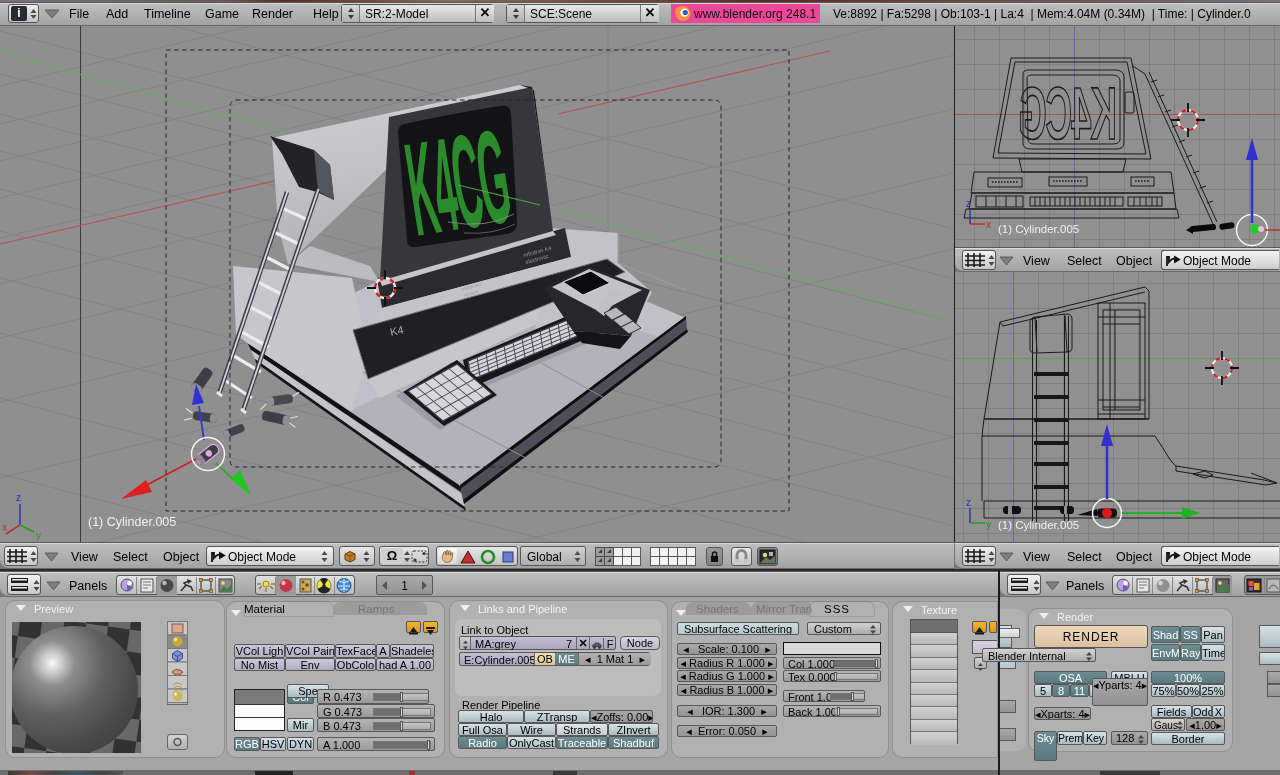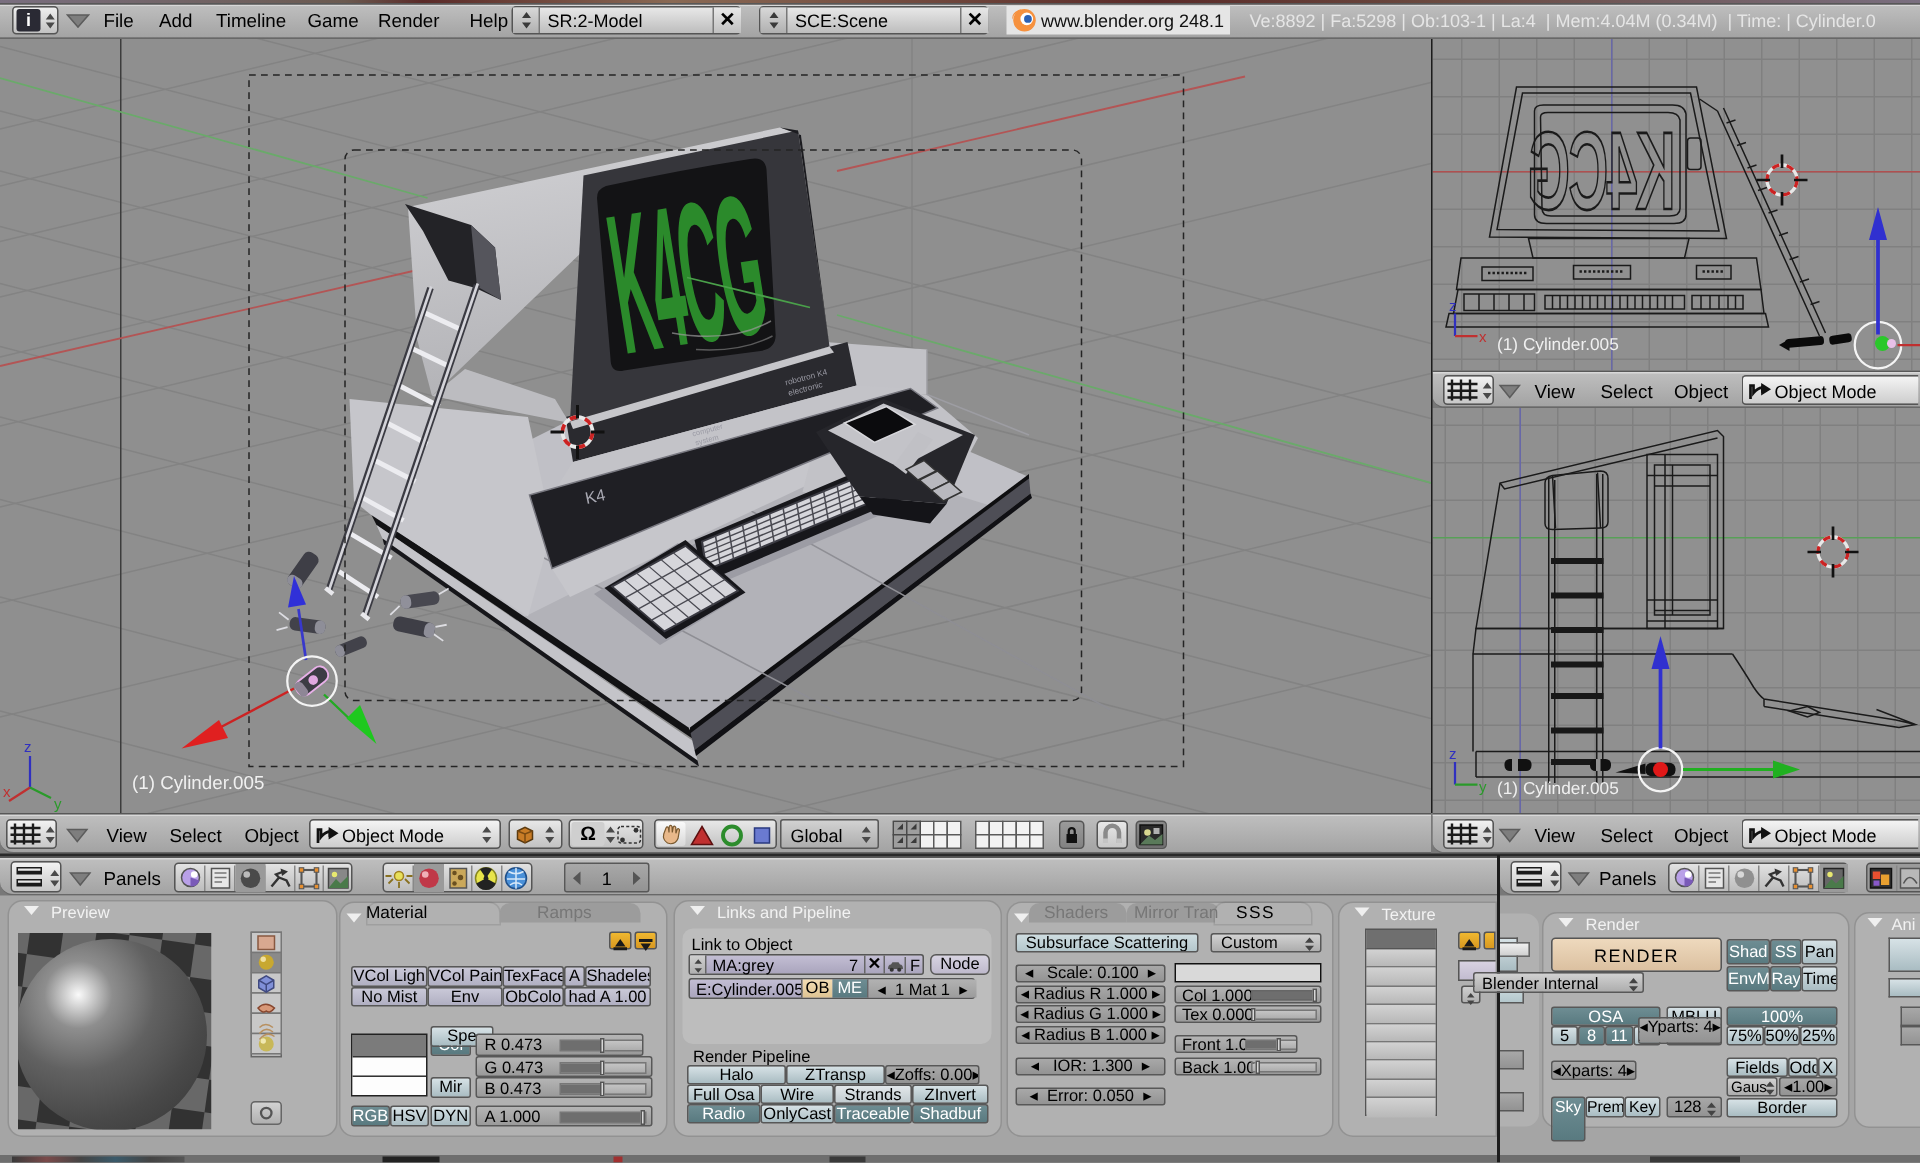--- a/index.html
+++ b/index.html
@@ -46,30 +46,30 @@
    <div class="abs" style="left:23px;top:2px;font-size:12px">SR:2-Model</div>
    <div class="abs" style="left:133px;top:0;width:19px;height:17px;border-left:1px solid #777;background:linear-gradient(#e8e8e8,#c0c0c0);font-weight:bold;font-size:13px;text-align:center;line-height:16px">✕</div>
  </div>
  <div class="abs" style="left:506px;top:4px;width:153px;height:19px;border:1px solid #555;border-radius:3px;background:linear-gradient(#e8e8e8,#bdbdbd)">
    <div class="abs" style="left:0;top:0;width:18px;height:17px;border-right:1px solid #777;background:linear-gradient(#d8d8d8,#b0b0b0)"><svg width="18" height="17">
             <path d="M9 3 L12 7 L6 7 Z M9 14 L12 10 L6 10 Z" fill="#3a3a3a"></path>
           </svg></div>
    <div class="abs" style="left:23px;top:2px;font-size:12px">SCE:Scene</div>
    <div class="abs" style="left:133px;top:0;width:19px;height:17px;border-left:1px solid #777;background:linear-gradient(#e8e8e8,#c0c0c0);font-weight:bold;font-size:13px;text-align:center;line-height:16px">✕</div>
  </div>
- <div class="abs" style="left:671px;top:4px;width:149px;height:19px;background:#e5e5e5">
+ <div class="abs" style="left:671px;top:4px;width:149px;height:19px;background:#ec4899">
    <svg class="abs" style="left:2px;top:0" width="20" height="19">
      <circle cx="10" cy="9.5" r="7.5" fill="#f6913e"></circle>
      <circle cx="11.5" cy="8.6" r="4.2" fill="#fff"></circle>
      <circle cx="12.3" cy="8.6" r="2.6" fill="#2d62b5"></circle>
      <path d="M2 9 Q1 4 8 2 L3 6 Z" fill="#f6913e"></path>
    </svg>
    <div class="abs" style="left:23px;top:3px;font-size:12px;color:#111;white-space:nowrap">www.blender.org 248.1</div>
  </div>
- <div class="abs" style="left:833px;top:7px;font-size:12px;color:#e5e5e5">Ve:8892 | Fa:5298 | Ob:103-1 | La:4&nbsp; | Mem:4.04M (0.34M)&nbsp; | Time: | Cylinder.0</div>
+ <div class="abs" style="left:833px;top:7px;font-size:12px;color:#000000">Ve:8892 | Fa:5298 | Ob:103-1 | La:4&nbsp; | Mem:4.04M (0.34M)&nbsp; | Time: | Cylinder.0</div>
 </div>
 
 <div class="abs vpbg" style="left:0;top:26px;width:954px;height:516px" id="main3d">
 <svg width="954" height="516" style="position:absolute;left:0;top:0">
  <defs>
   <linearGradient id="rearbox" x1="0" y1="0" x2="0.25" y2="1">
    <stop offset="0" stop-color="#d3d3d6"></stop>
             <stop offset="1" stop-color="#b2b2b6"></stop>
   </linearGradient>
  </defs>
@@ -990,21 +990,21 @@
 <div class="btn btnon" style="left:1052px;top:684px;width:18px;height:13px;line-height:12px">8</div>
 <div class="btn btnon" style="left:1070px;top:684px;width:19px;height:13px;line-height:12px">11</div>
 <div class="btn" style="left:1089px;top:684px;width:18px;height:13px;line-height:12px">16</div>
 <div class="btn" style="left:1111px;top:671px;width:37px;height:13px;line-height:12px">MBLU</div>
 <div class="num" style="left:1111px;top:684px;width:37px;height:13px;line-height:12px">f: 0.50</div>
 <div class="btn btnon" style="left:1151px;top:671px;width:74px;height:13px;line-height:12px">100%</div>
 <div class="btn" style="left:1151px;top:684px;width:25px;height:13px;line-height:12px">75%</div>
 <div class="btn" style="left:1176px;top:684px;width:24px;height:13px;line-height:12px">50%</div>
 <div class="btn" style="left:1200px;top:684px;width:25px;height:13px;line-height:12px">25%</div>
 <div class="num" style="left:1034px;top:707px;width:57px;height:13px;line-height:12px">◂Xparts: 4▸</div>
-<div class="num" style="left:1092px;top:678px;width:56px;height:18px;line-height:12px">◂Yparts: 4▸</div>
+<div class="num" style="left:1092px;top:678px;width:56px;height:28px;line-height:12px">◂Yparts: 4▸</div>
 <div class="btn" style="left:1151px;top:705px;width:41px;height:13px;line-height:12px">Fields</div>
 <div class="btn" style="left:1192px;top:705px;width:20px;height:13px;line-height:12px">Odd</div>
 <div class="btn" style="left:1212px;top:705px;width:13px;height:13px;line-height:12px">X</div>
 <div class="ddown" style="left:1151px;top:718px;width:34px;height:13px;font-size:10px">
       <span style="position:absolute;left:2px;top:1px">Gaus</span>
       <svg class="abs" style="right:0;top:1px" width="8" height="11">
         <path d="M4 1 L7 4.5 L1 4.5 Z M4 10 L7 6.5 L1 6.5 Z" fill="#444"></path>
       </svg>
     </div>
 <div class="num" style="left:1186px;top:718px;width:39px;height:13px;line-height:12px">◂1.00▸</div>
@@ -1012,20 +1012,17 @@
 <div class="btn" style="left:1057px;top:731px;width:26px;height:14px;line-height:13px;font-size:10.5px">Prem</div>
 <div class="btn" style="left:1083px;top:731px;width:24px;height:14px;line-height:13px;font-size:10.5px">Key</div>
 <div class="num" style="left:1111px;top:731px;width:37px;height:14px;line-height:13px">
       <span style="position:absolute;left:4px">128</span>
       <svg class="abs" style="right:2px;top:2px" width="8" height="11">
         <path d="M4 1 L7 4.5 L1 4.5 Z M4 10 L7 6.5 L1 6.5 Z" fill="#444"></path>
       </svg>
     </div>
 <div class="btn" style="left:1151px;top:732px;width:74px;height:13px;line-height:12px">Border</div>
 
-<div class="panel" style="left:1237px;top:609px;width:43px;height:142px;border-radius:9px 0 0 9px">
- <div class="phead"><span class="tri" style="margin:3px 0 0 8px"></span><span style="position:absolute;left:24px;top:2px">Ani</span></div>
-</div>
 <div class="abs" style="left:1259px;top:625px;width:21px;height:23px;background:linear-gradient(#d7e2e6,#a9bcc2);border:1px solid #585858;border-right:none"></div>
 <div class="abs" style="left:1259px;top:652px;width:21px;height:13px;background:linear-gradient(#d7e2e6,#a9bcc2);border:1px solid #585858;border-right:none"></div>
 <div class="abs" style="left:1267px;top:671px;width:13px;height:13px;background:linear-gradient(#a8a8a8,#939393);border:1px solid #585858;border-right:none"></div>
 <div class="abs" style="left:1267px;top:684px;width:13px;height:13px;background:linear-gradient(#a8a8a8,#939393);border:1px solid #585858;border-right:none"></div>
 
 </div>
 </body></html>

